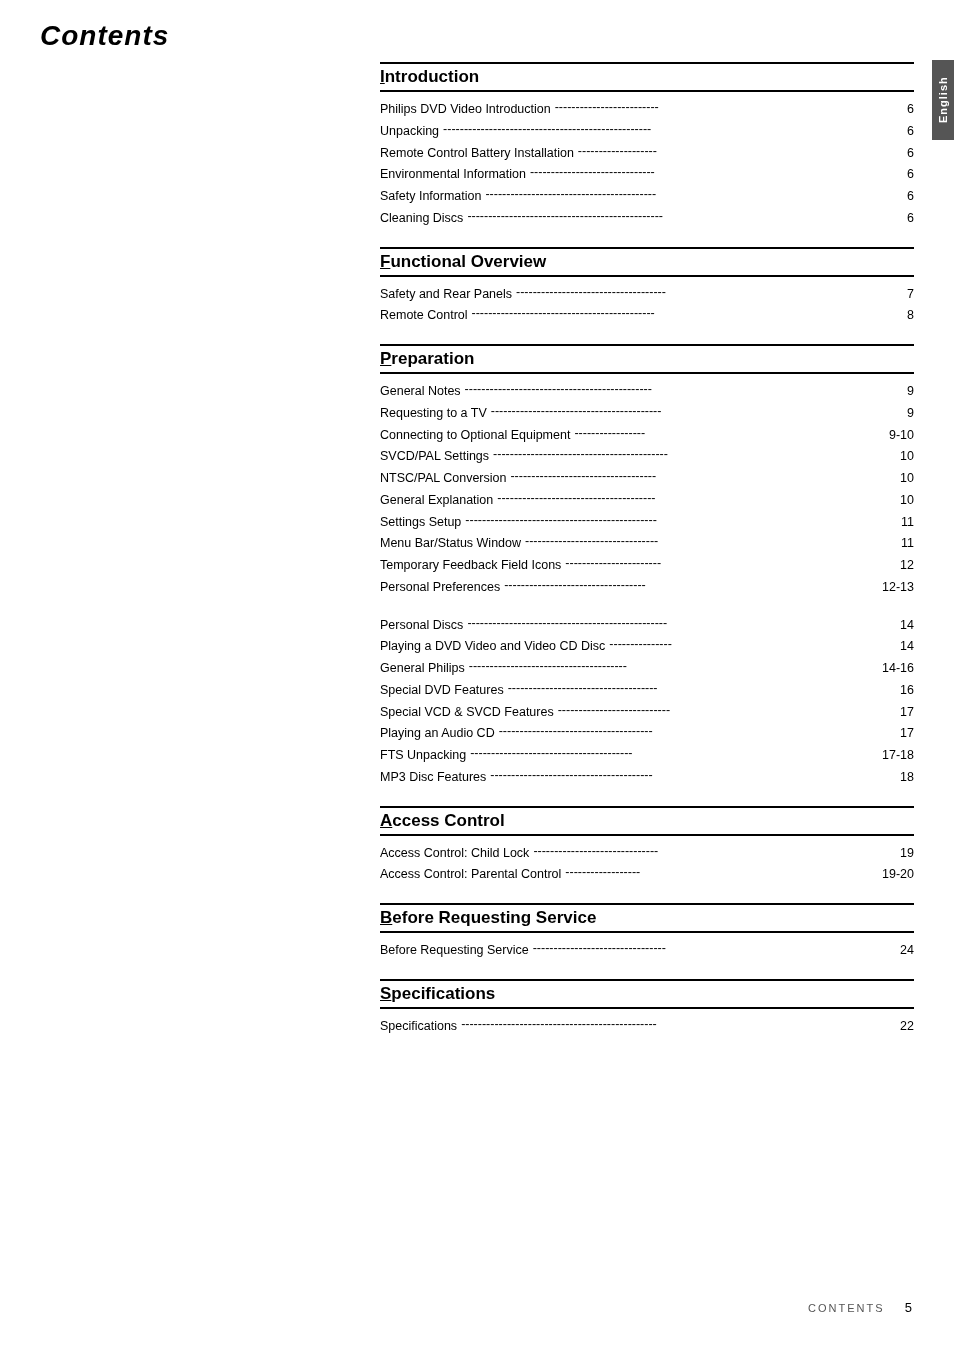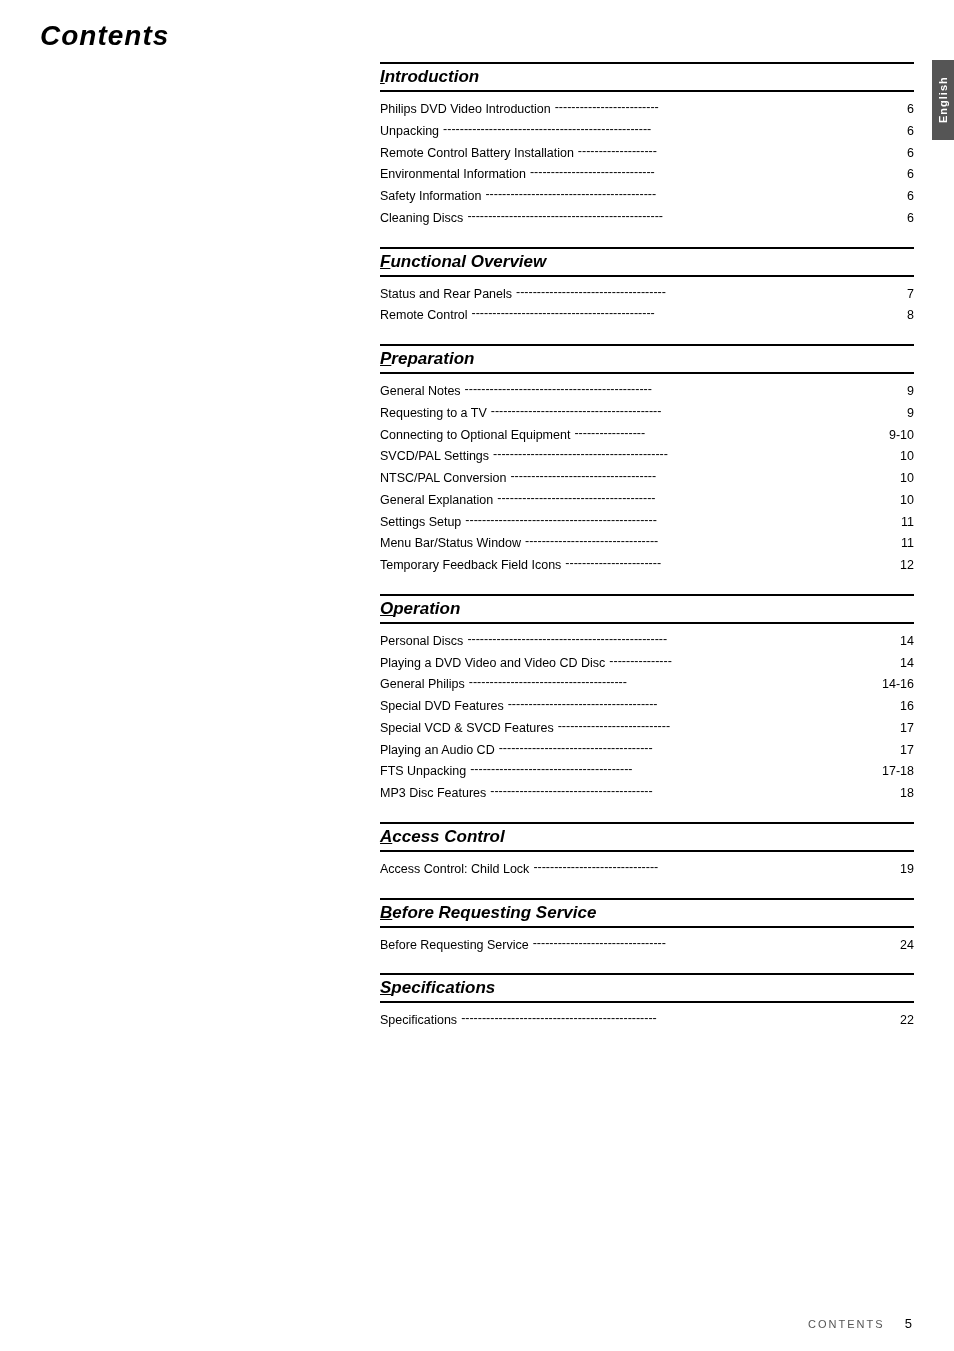--- a/index.html
+++ b/index.html
@@ -56,21 +56,20 @@
     .section-header {
       border-top: 2px solid #000;
       border-bottom: 2px solid #000;
       padding: 3px 0;
       margin-bottom: 8px;
     }
 
     .section-title {
       font-size: 17px;
       font-weight: bold;
-      font-style: italic;
       color: #000;
     }
 
     .section-title .underline-char {
       text-decoration: underline;
     }
 
     .toc-entry {
       display: flex;
       justify-content: center;
@@ -102,21 +101,21 @@
     }
 
     .toc-page {
       flex: 0 0 auto;
       text-align: right;
       min-width: 28px;
     }
 
     .footer-area {
       position: absolute;
-      bottom: 20px;
+      bottom: 36px;
       right: 40px;
       font-size: 11px;
       color: #555;
       letter-spacing: 2px;
       text-transform: uppercase;
     }
 
     .footer-page {
       font-size: 13px;
       color: #000;
@@ -160,21 +159,21 @@
       </div>
       <div class="toc-entry">
         <span class="toc-label">Cleaning Discs</span>
         <span class="toc-dots">-----------------------------------------------</span>
         <span class="toc-page">6</span>
       </div>
     </div>
     <div class="section">
       <div class="section-header"><span class="section-title"><span class="underline-char">F</span>unctional Overview</span></div>
       <div class="toc-entry">
-        <span class="toc-label">Status and Rear Panels</span>
+        <span class="toc-label">Safety and Rear Panels</span>
         <span class="toc-dots">------------------------------------</span>
         <span class="toc-page">7</span>
       </div>
       <div class="toc-entry">
         <span class="toc-label">Remote Control</span>
         <span class="toc-dots">--------------------------------------------</span>
         <span class="toc-page">8</span>
       </div>
     </div>
     <div class="section">
@@ -217,23 +216,27 @@
       <div class="toc-entry">
         <span class="toc-label">Menu Bar/Status Window</span>
         <span class="toc-dots">--------------------------------</span>
         <span class="toc-page">11</span>
       </div>
       <div class="toc-entry">
         <span class="toc-label">Temporary Feedback Field Icons</span>
         <span class="toc-dots">-----------------------</span>
         <span class="toc-page">12</span>
       </div>
-    </div>
-    <div class="section">
-      <div class="section-header"><span class="section-title"><span class="underline-char">O</span>peration</span></div>
+      <div class="toc-entry">
+        <span class="toc-label">Personal Preferences</span>
+        <span class="toc-dots">----------------------------------</span>
+        <span class="toc-page">12-13</span>
+      </div>
+    </div>
+    <div class="section">
       <div class="toc-entry">
         <span class="toc-label">Personal Discs</span>
         <span class="toc-dots">------------------------------------------------</span>
         <span class="toc-page">14</span>
       </div>
       <div class="toc-entry">
         <span class="toc-label">Playing a DVD Video and Video CD Disc</span>
         <span class="toc-dots">---------------</span>
         <span class="toc-page">14</span>
       </div>
@@ -267,20 +270,25 @@
         <span class="toc-dots">---------------------------------------</span>
         <span class="toc-page">18</span>
       </div>
     </div>
     <div class="section">
       <div class="section-header"><span class="section-title"><span class="underline-char">A</span>ccess Control</span></div>
       <div class="toc-entry">
         <span class="toc-label">Access Control: Child Lock</span>
         <span class="toc-dots">------------------------------</span>
         <span class="toc-page">19</span>
+      </div>
+      <div class="toc-entry">
+        <span class="toc-label">Access Control: Parental Control</span>
+        <span class="toc-dots">------------------</span>
+        <span class="toc-page">19-20</span>
       </div>
     </div>
     <div class="section">
       <div class="section-header"><span class="section-title"><span class="underline-char">B</span>efore Requesting Service</span></div>
       <div class="toc-entry">
         <span class="toc-label">Before Requesting Service</span>
         <span class="toc-dots">--------------------------------</span>
         <span class="toc-page">24</span>
       </div>
     </div>

